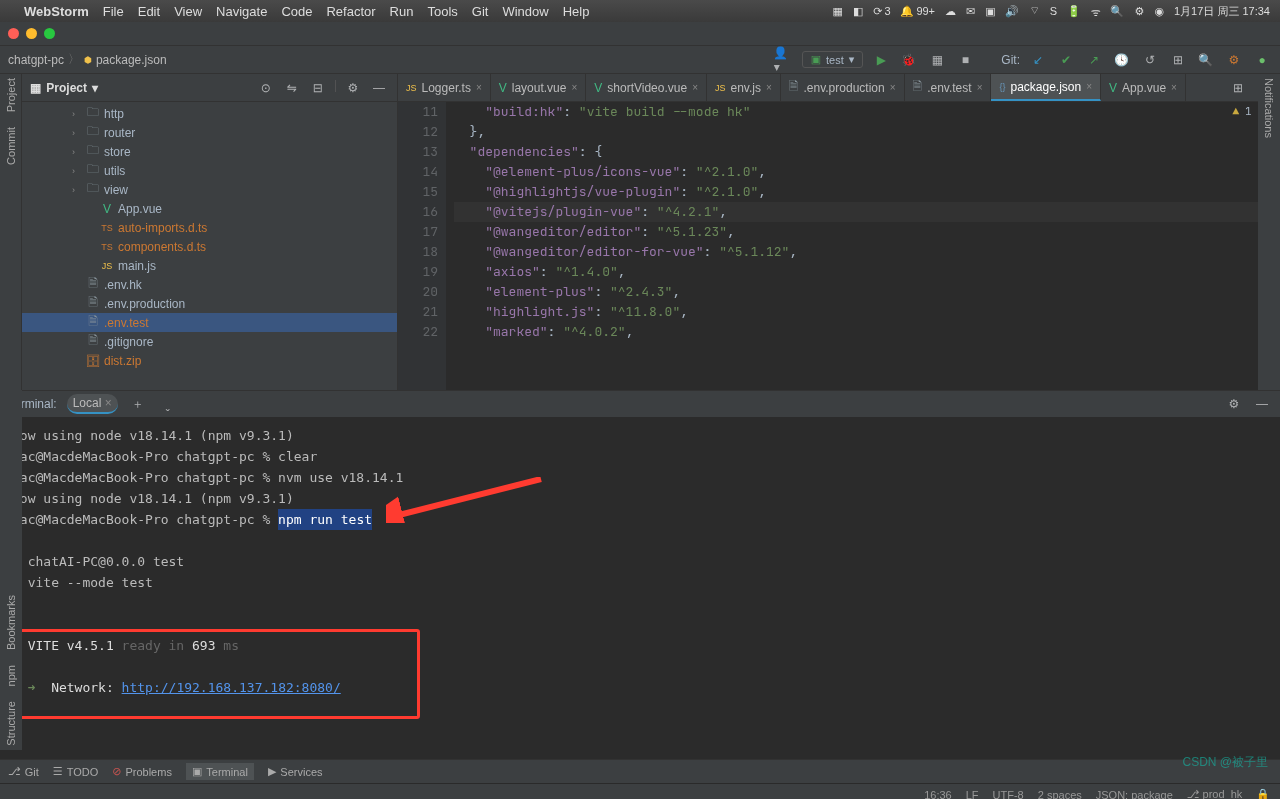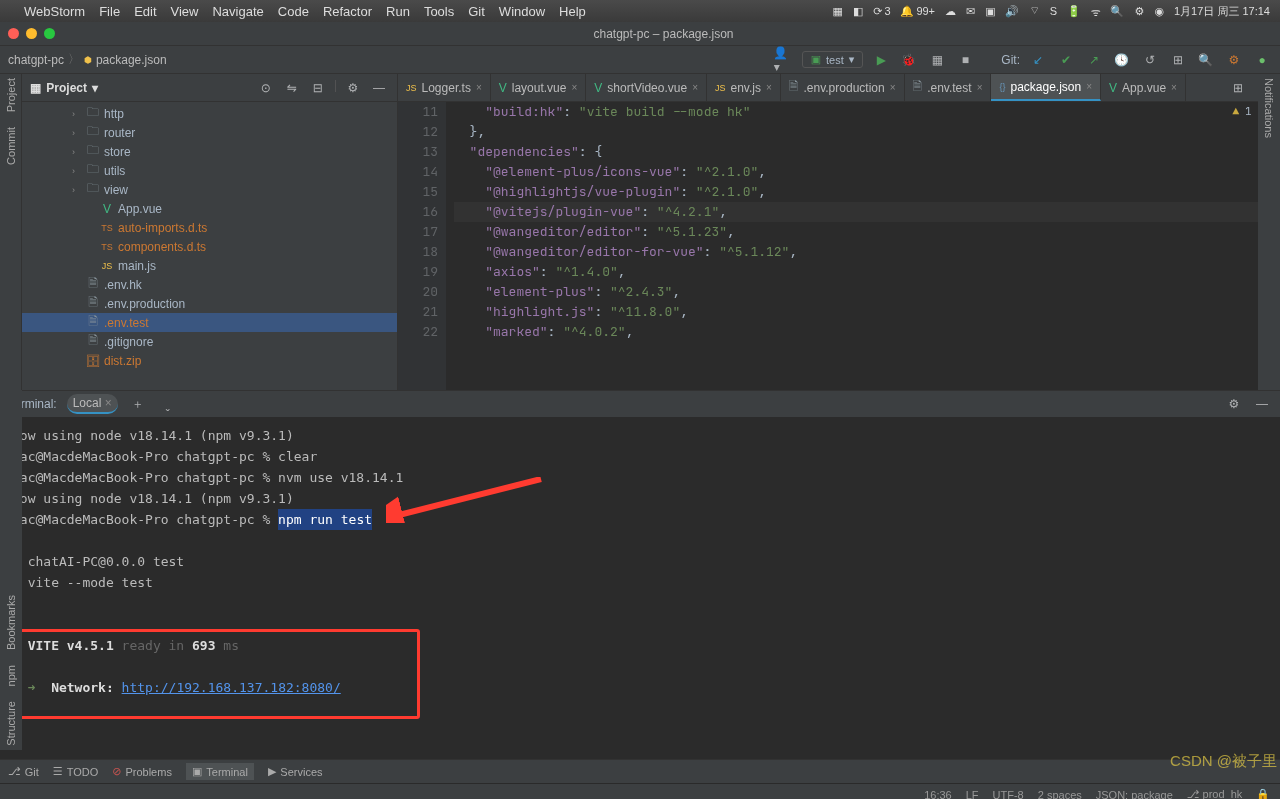--- a/index.html
+++ b/index.html
@@ -1,19 +1,19 @@
 <!DOCTYPE html>
 <html><head>
 <meta charset="utf-8">
 <style>
 * { margin: 0; padding: 0; box-sizing: border-box; }
 body { font-family: -apple-system, "Helvetica Neue", Arial, sans-serif; font-size: 12px; background: #2b2b2b; color: #a9b7c6; width: 1280px; height: 799px; overflow: hidden; position: relative; }
 .menubar { height: 22px; background: linear-gradient(#4a4a4a, #3a3a3a); display: flex; align-items: center; padding: 0 10px; gap: 14px; color: #ddd; font-size: 13px; }
 .menubar .apple { font-size: 14px; }
-.menubar .app-name { font-weight: normal; }
+.menubar .app-name { font-weight: bold; }
 .menubar .spacer { flex: 1; }
 .menubar .right { display: flex; gap: 10px; align-items: center; font-size: 11px; }
 .menubar .right span { display: inline-flex; align-items: center; gap: 2px; }
 .titlebar { height: 24px; background: #3c3f41; display: flex; align-items: center; padding: 0 8px; border-bottom: 1px solid #323232; }
 .traffic { display: flex; gap: 7px; }
 .dot { width: 11px; height: 11px; border-radius: 50%; }
 .dot.red { background: #ff5f57; } .dot.yellow { background: #febc2e; } .dot.green { background: #28c840; }
 .titlebar .title { flex: 1; text-align: center; color: #bbb; font-size: 12px; }
 .navbar { height: 28px; background: #3c3f41; display: flex; align-items: center; padding: 0 8px; border-bottom: 1px solid #323232; gap: 6px; }
 .breadcrumb { display: flex; align-items: center; gap: 4px; color: #bbb; }
@@ -58,27 +58,27 @@
 .term-header { height: 26px; display: flex; align-items: center; padding: 0 8px; gap: 10px; background: #3c3f41; }
 .term-tab { padding: 2px 6px; color: #bbb; font-size: 12px; }
 .term-tab.active { background: #4e5254; }
 .term-tab.active.underline { border-bottom: 2px solid #3592c4; border-radius: 10px; }
 .term-tools { margin-left: auto; display: flex; gap: 8px; }
 .term-body { padding: 8px 12px; font-family: Menlo, monospace; font-size: 13px; line-height: 21px; color: #bbb; height: 342px; position: relative; }
 .term-body .cmd-hl { background: #214283; color: #fff; display: inline-block; }
 .term-body .link { color: #5394ec; text-decoration: underline; }
 .term-body .green { color: #6a8759; }
 .term-body .dim { color: #666; }
-.term-body .bold { font-weight: bold; color: #ddd; text-align: center; }
+.term-body .bold { font-weight: normal; color: #ddd; text-align: center; }
 .red-box { position: absolute; border: 3px solid #ff3b30; border-radius: 3px; left: 18px; top: 212px; width: 402px; height: 90px; pointer-events: none; }
 .red-arrow { position: absolute; left: 386px; top: 60px; pointer-events: none; }
 .bottom-bar { height: 24px; background: #3c3f41; display: flex; align-items: center; padding: 0 8px; gap: 14px; font-size: 11px; color: #aaa; border-top: 1px solid #323232; }
 .bottom-bar .item { display: flex; align-items: center; gap: 4px; cursor: pointer; }
 .status-bar { height: 22px; background: #3c3f41; display: flex; align-items: center; justify-content: flex-end; padding: 0 10px; gap: 14px; font-size: 11px; color: #999; border-top: 1px solid #2a2a2a; }
-.watermark { position: absolute; right: 3px; bottom: 28px; color: #fde047; font-size: 15px; opacity: 0.6; }
+.watermark { position: absolute; right: 12px; bottom: 28px; color: #14b8a6; font-size: 12px; opacity: 0.6; }
 .right-sidebar { position: absolute; right: 0; top: 74px; width: 22px; height: 316px; background: #3c3f41; display: flex; flex-direction: column; align-items: center; padding-top: 4px; }
 .right-sidebar .vtext { writing-mode: vertical-rl; font-size: 11px; color: #aaa; cursor: pointer; }
 .left-sidebar2 { position: absolute; left: 0; top: 390px; width: 22px; height: 360px; background: #3c3f41; display: flex; flex-direction: column-reverse; align-items: center; padding-bottom: 4px; gap: 15px; }
 .left-sidebar2 .vtext { writing-mode: vertical-rl; transform: rotate(180deg); font-size: 11px; color: #aaa; cursor: pointer; }
 .cursor-block { display: inline-block; width: 7px; height: 15px; background: #bbb; vertical-align: middle; }
 </style>
 </head>
 <body>
 
 <div class="menubar">
@@ -105,31 +105,30 @@
     <span>✉</span>
     <span>▣</span>
     <span>🔊</span>
     <span>⌔</span>
     <span>S</span>
     <span>🔋</span>
     <span>ᯤ</span>
     <span>🔍</span>
     <span>⚙</span>
     <span>◉</span>
-    <span>1月17日 周三 17:14</span>
+    <span>1月17日 周三 17:34</span>
   </div>
 </div>
 
 <div class="titlebar">
   <div class="traffic">
     <div class="dot red"></div>
     <div class="dot yellow"></div>
     <div class="dot green"></div>
   </div>
-  <div class="title">chatgpt-pc – package.json</div>
 </div>
 
 <div class="navbar">
   <div class="breadcrumb">
     <span>chatgpt-pc</span>
     <span class="sep">〉</span>
     <span class="js-icon">⬢</span>
     <span>package.json</span>
   </div>
   <div class="nav-right">

